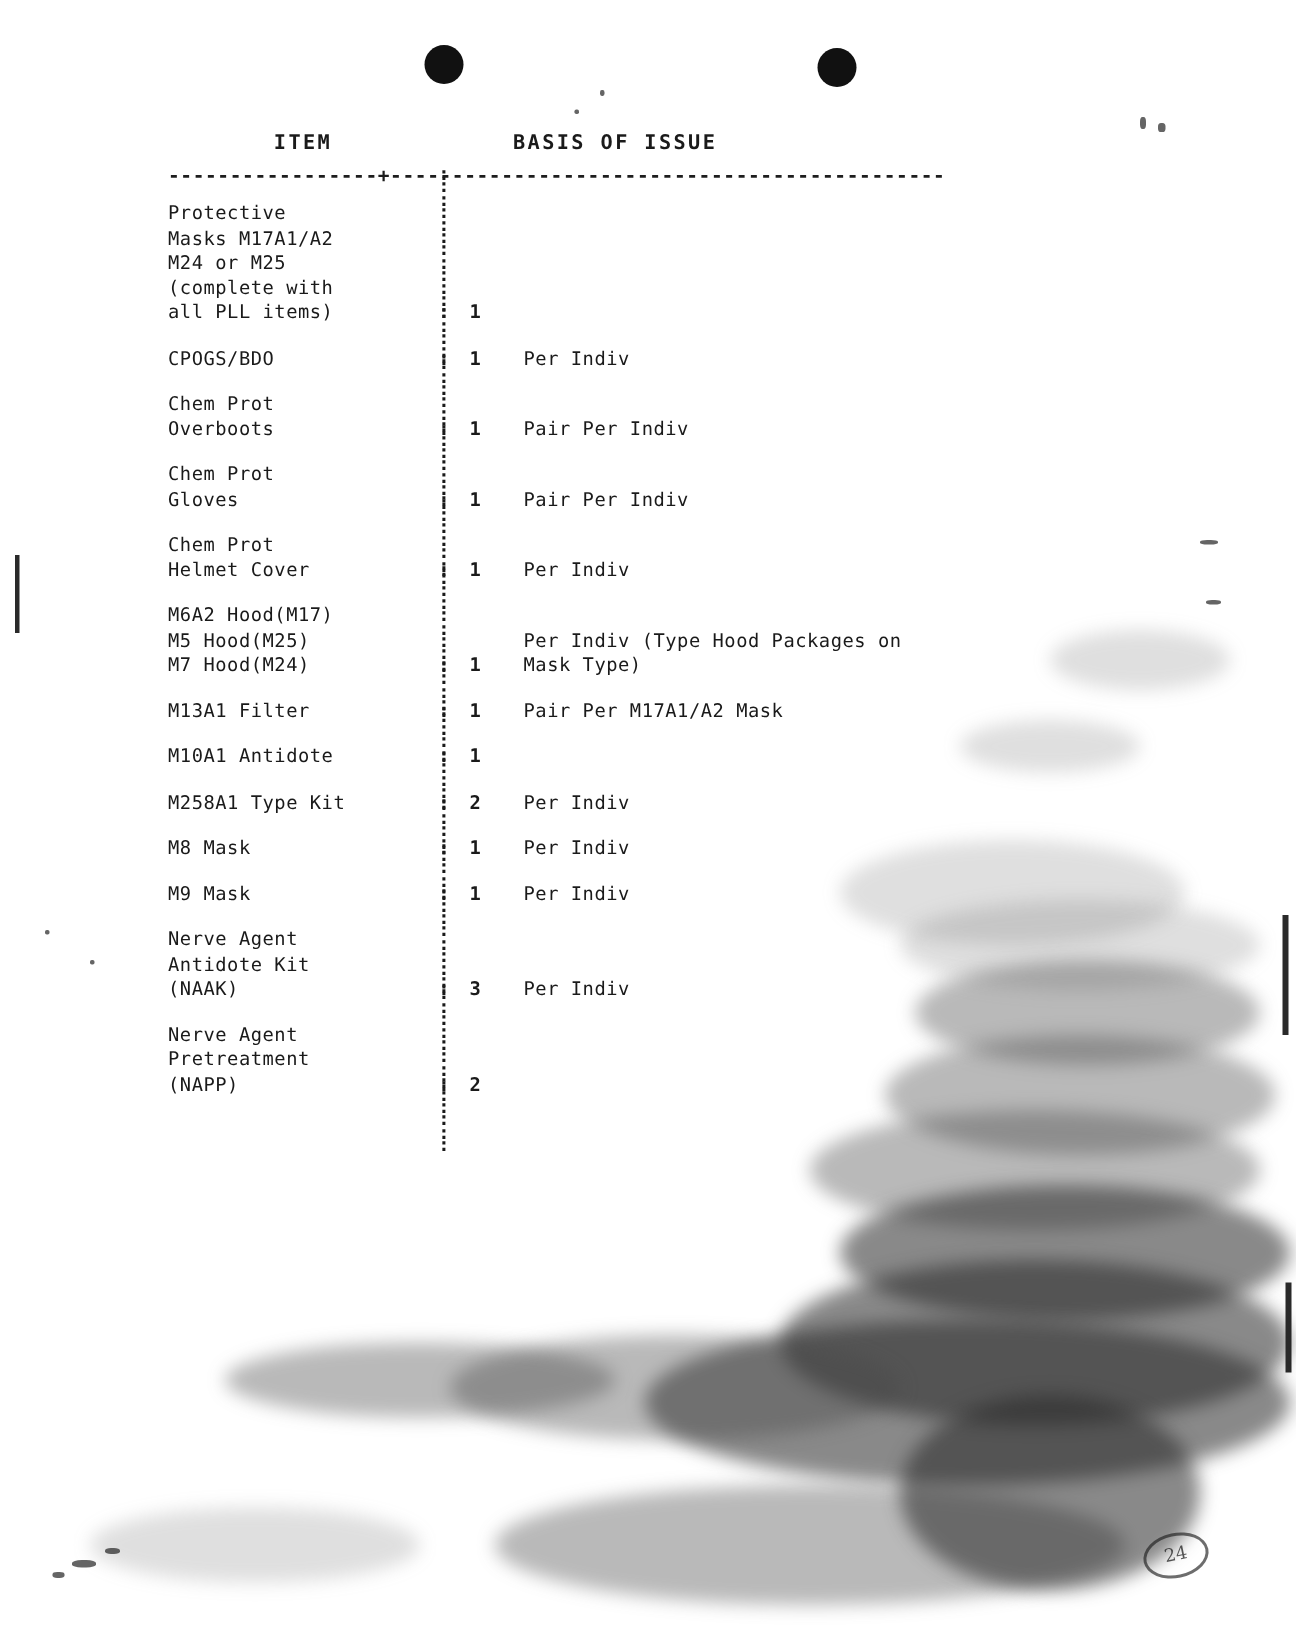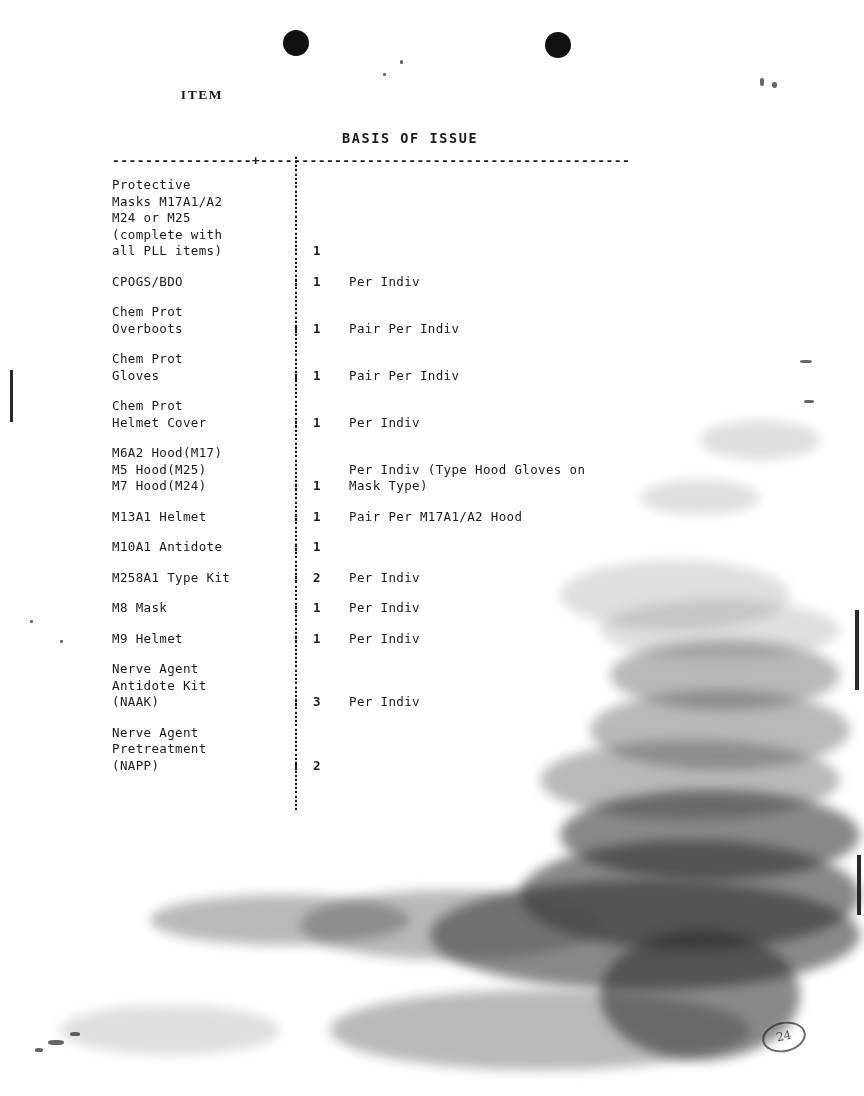--- a/index.html
+++ b/index.html
@@ -59,26 +59,24 @@
     display: flex;
     font-size: 13.5px;
     font-weight: bold;
     letter-spacing: 1.6px;
     line-height: 18px;
     margin-bottom: 7px;
   }
   .hdr-item {
     width: 180px;
     text-align: center;
-    font-family: Liberation Serif, serif;
   }
   .hdr-basis {
     flex: 1;
     padding-left: 50px;
-    margin-top: 43px;
   }
 
   .rule {
     font-size: 13px;
     line-height: 13px;
     letter-spacing: 0.4px;
     white-space: nowrap;
     overflow: hidden;
     color: #1d1d1d;
     margin-bottom: 10px;
@@ -316,29 +314,29 @@
         <div class="cell-qty">1</div>
         <div class="cell-basis">Per Indiv</div>
       </div>
 
       <div class="row">
         <div class="cell-item">M6A2 Hood(M17)
 M5 Hood(M25)
 M7 Hood(M24)</div>
         <div class="cell-sep">:</div>
         <div class="cell-qty">1</div>
-        <div class="cell-basis">Per Indiv (Type Hood Gloves on
+        <div class="cell-basis">Per Indiv (Type Hood Packages on
 Mask Type)</div>
       </div>
 
       <div class="row">
-        <div class="cell-item">M13A1 Helmet</div>
-        <div class="cell-sep">:</div>
-        <div class="cell-qty">1</div>
-        <div class="cell-basis">Pair Per M17A1/A2 Hood</div>
+        <div class="cell-item">M13A1 Filter</div>
+        <div class="cell-sep">:</div>
+        <div class="cell-qty">1</div>
+        <div class="cell-basis">Pair Per M17A1/A2 Mask</div>
       </div>
 
       <div class="row">
         <div class="cell-item">M10A1 Antidote</div>
         <div class="cell-sep">:</div>
         <div class="cell-qty">1</div>
       </div>
 
       <div class="row">
         <div class="cell-item">M258A1 Type Kit</div>
@@ -348,21 +346,21 @@
       </div>
 
       <div class="row">
         <div class="cell-item">M8 Mask</div>
         <div class="cell-sep">:</div>
         <div class="cell-qty">1</div>
         <div class="cell-basis">Per Indiv</div>
       </div>
 
       <div class="row">
-        <div class="cell-item">M9 Helmet</div>
+        <div class="cell-item">M9 Mask</div>
         <div class="cell-sep">:</div>
         <div class="cell-qty">1</div>
         <div class="cell-basis">Per Indiv</div>
       </div>
 
       <div class="row">
         <div class="cell-item">Nerve Agent
 Antidote Kit
 (NAAK)</div>
         <div class="cell-sep">:</div>

